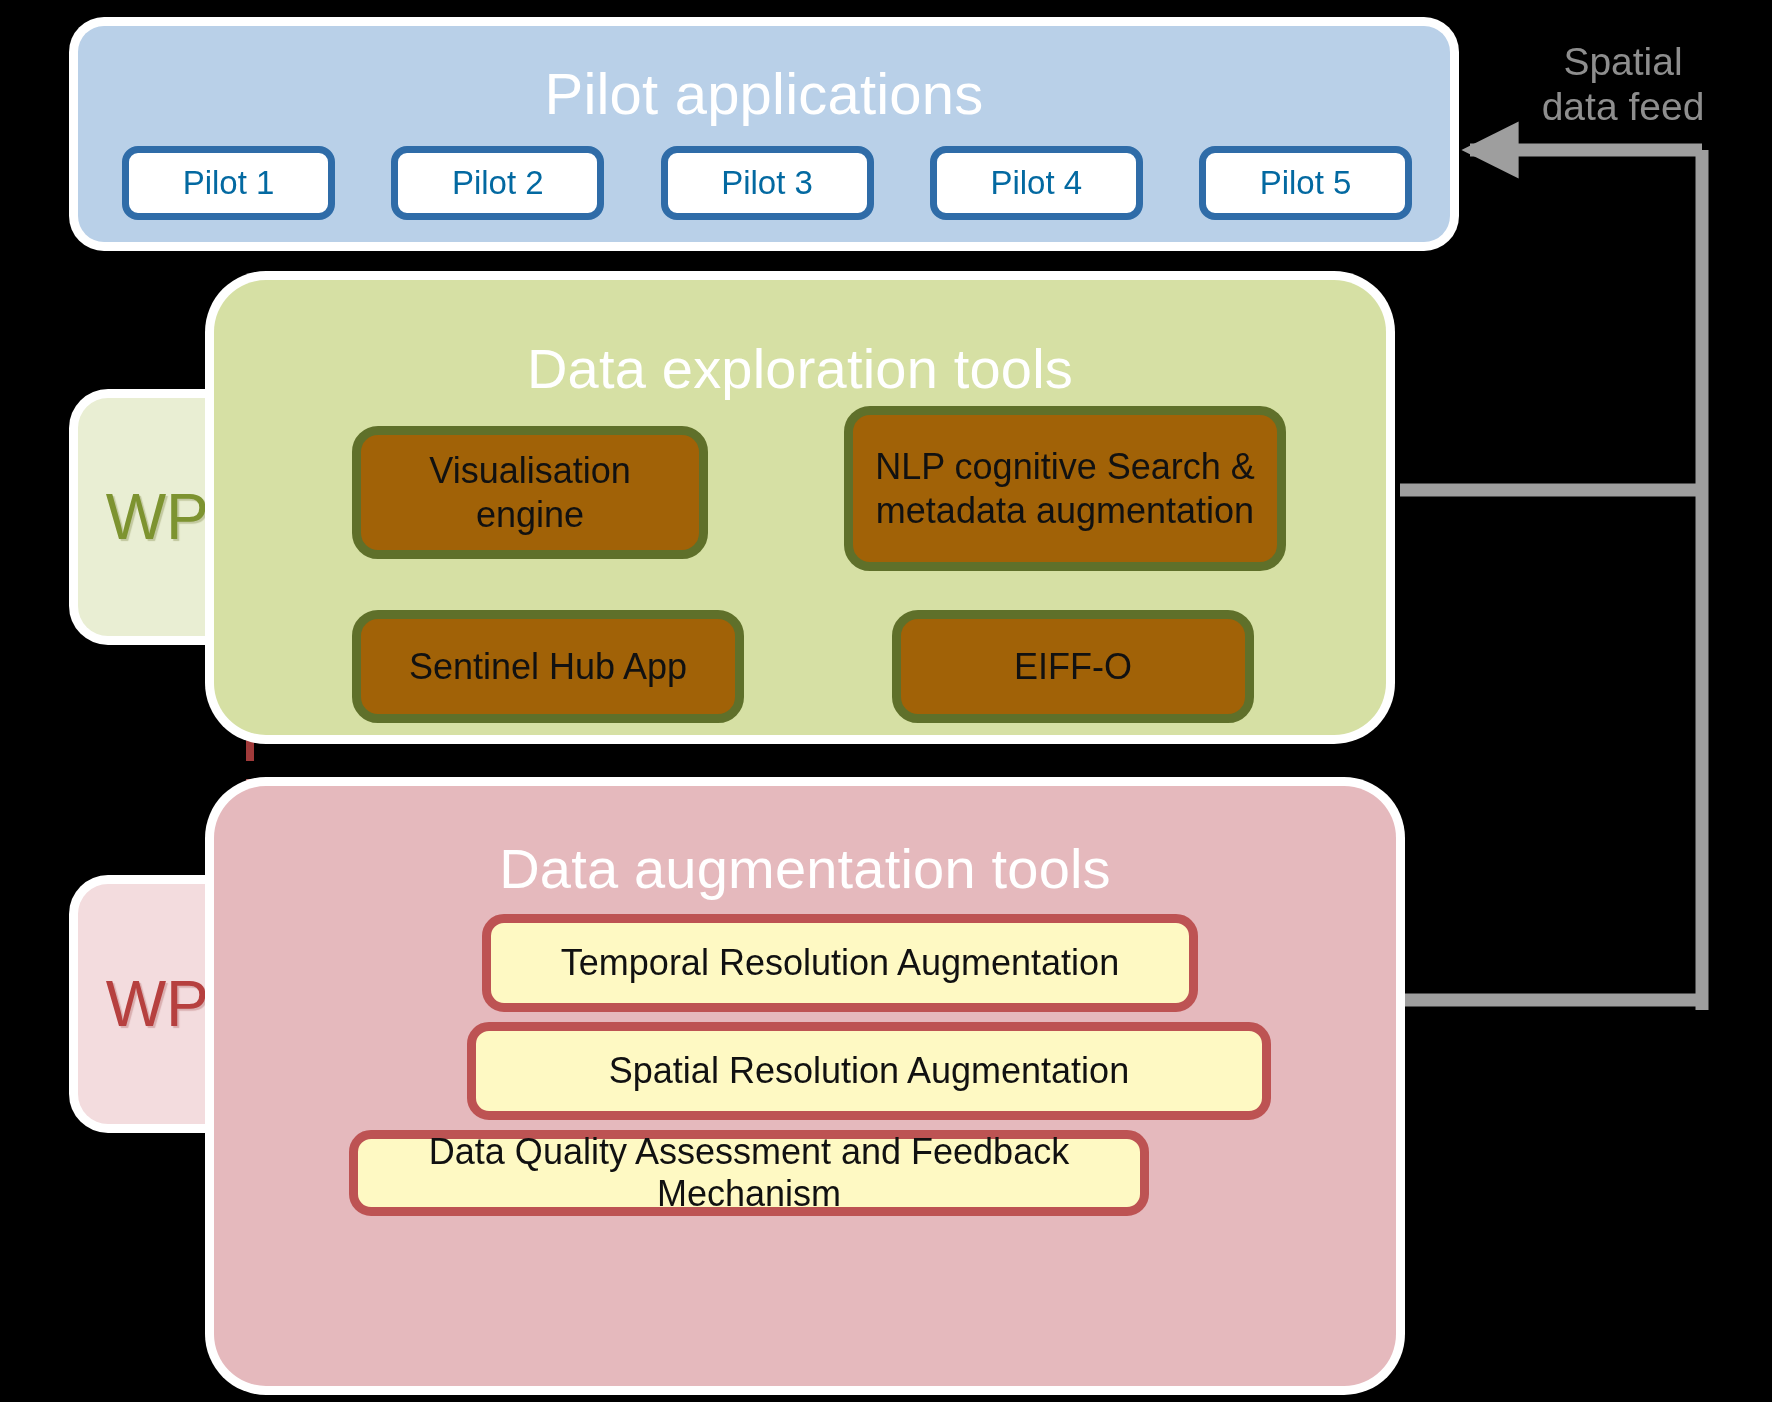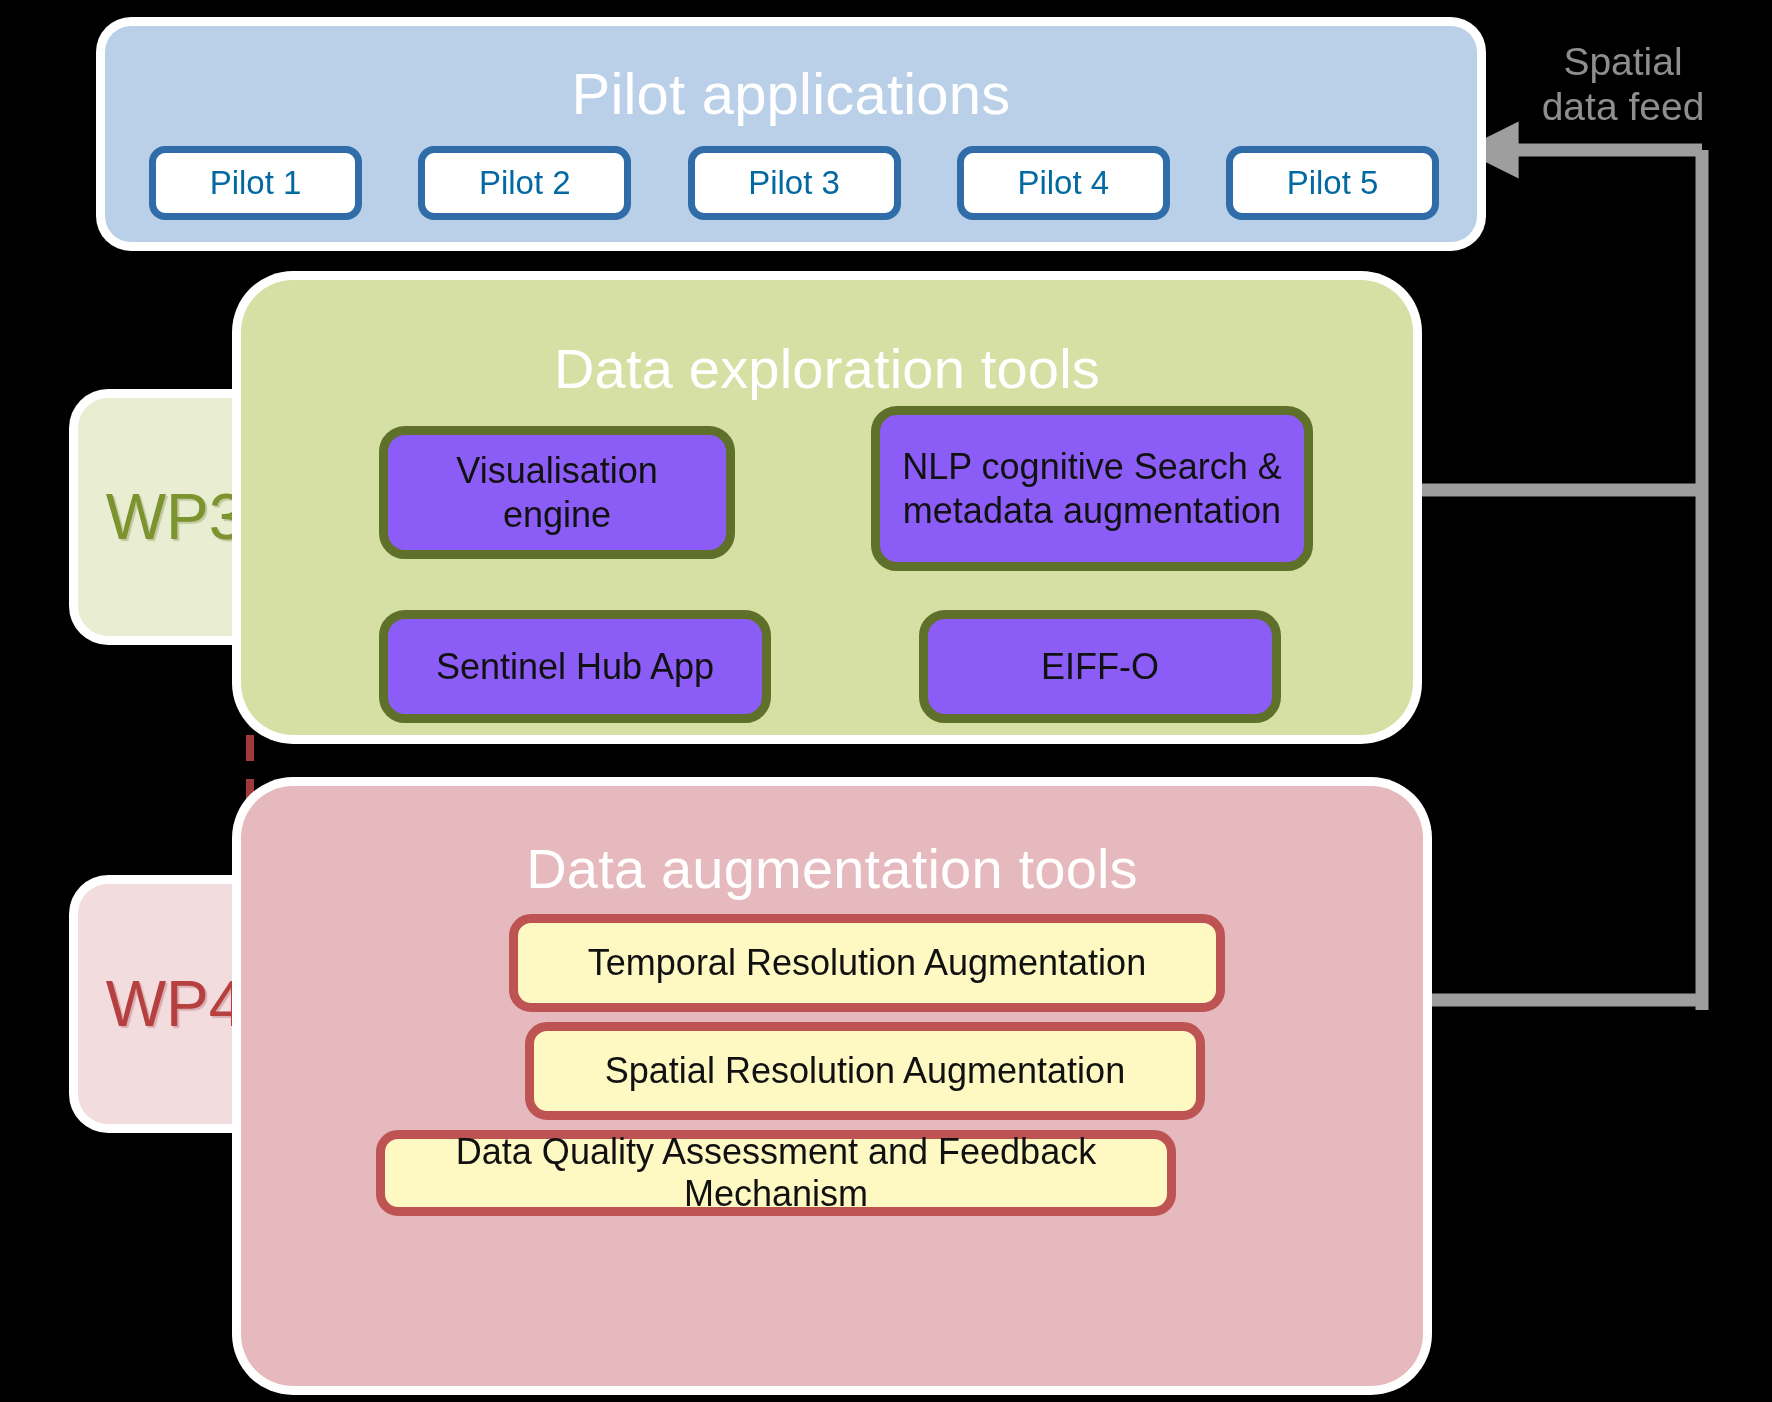--- a/index.html
+++ b/index.html
@@ -18,21 +18,20 @@
     background: #000000;
     overflow: hidden;
   }
 
   
   .panel {
     position: absolute;
     border-radius: 52px;
     box-sizing: border-box;
     box-shadow: 0 0 0 9px #ffffff;
-    margin-left: 27px;
   }
   .panel-title {
     position: absolute;
     left: 0;
     right: 0;
     text-align: center;
     color: #ffffff;
     font-size: 56px;
     font-weight: 400;
     letter-spacing: 0.2px;
@@ -111,21 +110,21 @@
     left: 214px;
     top: 280px;
     width: 1172px;
     height: 455px;
     background: #d6e0a4;
   }
   #wp3-title { top: 56px; }
 
   .green-box {
     position: absolute;
-    background: #8b5cf6;
+    background: #a16207;
     border: 9px solid #5f702a;
     border-radius: 26px;
     box-sizing: border-box;
     display: flex;
     align-items: center;
     justify-content: center;
     text-align: center;
     font-size: 36px;
     color: #111111;
     line-height: 1.22;
@@ -155,21 +154,21 @@
     box-sizing: border-box;
     display: flex;
     align-items: center;
     justify-content: center;
     text-align: center;
     font-size: 36px;
     color: #111111;
     padding: 4px 14px;
   }
   #box-temporal { left: 268px; top: 128px; width: 716px; height: 98px; }
-  #box-spatial  { left: 284px; top: 236px; width: 680px; height: 98px; }
+  #box-spatial  { left: 253px; top: 236px; width: 804px; height: 98px; }
   #box-quality  { left: 135px; top: 344px; width: 800px; height: 86px; }
 
   
   #manual-feed-label {
     position: absolute;
     left: 1488px;
     top: 40px;
     width: 270px;
     text-align: center;
     color: #8e8e8e;

